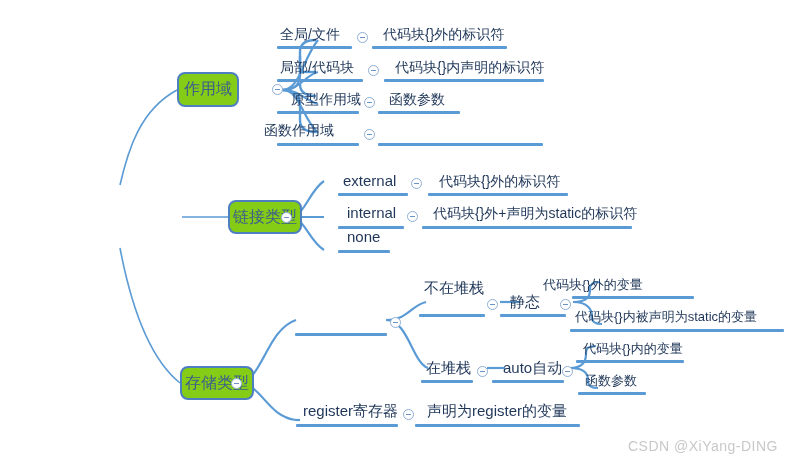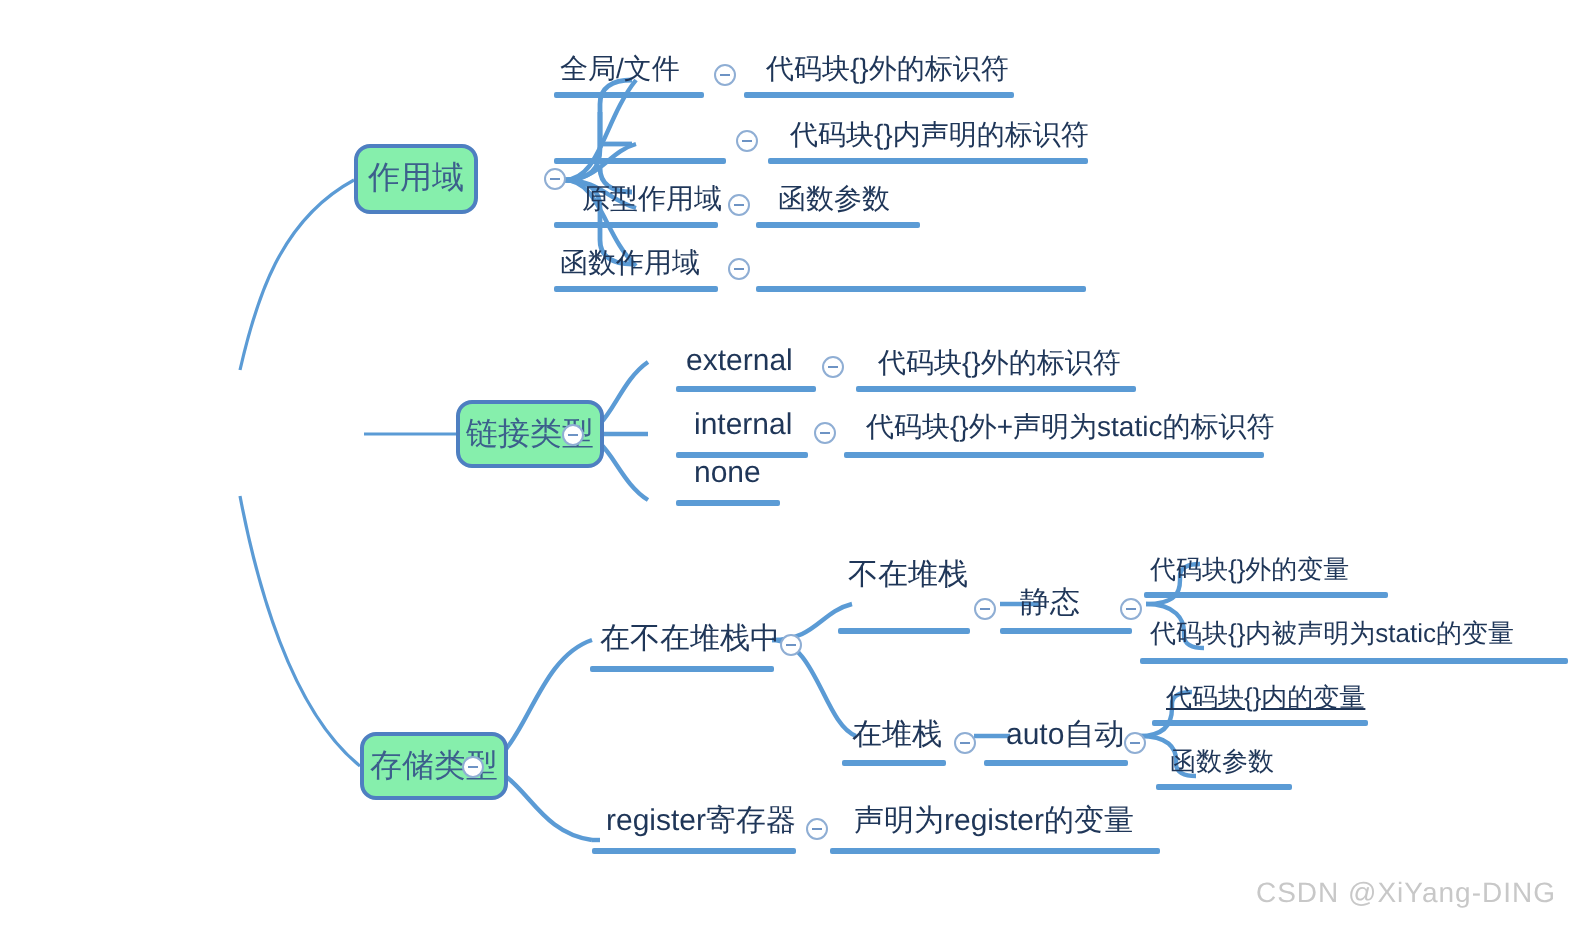--- a/index.html
+++ b/index.html
@@ -12,21 +12,21 @@
   }
   #mindmap{position:absolute;inset:0;width:792px;height:466px;}
   svg.links{position:absolute;left:0;top:0;width:792px;height:466px;pointer-events:none;}
 
   
   .box{
     position:absolute;
     box-sizing:border-box;
     display:flex;align-items:center;justify-content:center;
     border-radius:9px;
-    background:#86efac;
+    background:#84cc16;
     border:2px solid #4e7fc1;
     color:#36537a;
     white-space:nowrap;
   }
   .box.root{
     border-radius:12px;
     border:3px solid #4a7ebb;
     font-size:27px;font-weight:bold;
     color:#2f4f7c;
     letter-spacing:1px;
@@ -168,78 +168,78 @@
     <span>存储类型</span>
   </div>
   <div class="cicon" style="left:231px;top:378px;"></div>
 
   <div class="tnode" style="left:277px;top:25px;">全局/文件</div>
   <div class="uline" style="left:277px;top:46px;width:75px;"></div>
   <div class="cicon" style="left:357px;top:32px;"></div>
   <div class="tnode" style="left:380px;top:25px;">代码块{}外的标识符</div>
   <div class="uline" style="left:372px;top:46px;width:135px;"></div>
 
+  <div class="tnode" style="left:277px;top:58px;">局部/代码块</div>
   <div class="uline" style="left:277px;top:79px;width:86px;"></div>
   <div class="cicon" style="left:368px;top:65px;"></div>
   <div class="tnode" style="left:392px;top:58px;">代码块{}内声明的标识符</div>
   <div class="uline" style="left:384px;top:79px;width:160px;"></div>
 
   <div class="tnode" style="left:288px;top:90px;">原型作用域</div>
   <div class="uline" style="left:277px;top:111px;width:82px;"></div>
   <div class="cicon" style="left:364px;top:97px;"></div>
   <div class="tnode" style="left:386px;top:90px;">函数参数</div>
   <div class="uline" style="left:378px;top:111px;width:82px;"></div>
 
-  <div class="tnode" style="left:277px;top:122px;">函数作用域</div>
+  <div class="tnode" style="left:261px;top:122px;font-family:Liberation Mono, monospace;">函数作用域</div>
   <div class="uline" style="left:277px;top:143px;width:82px;"></div>
   <div class="cicon" style="left:364px;top:129px;"></div>
   <div class="uline" style="left:378px;top:143px;width:165px;"></div>
 
   <div class="tnode lg" style="left:340px;top:172px;">external</div>
   <div class="uline" style="left:338px;top:193px;width:70px;"></div>
   <div class="cicon" style="left:411px;top:178px;"></div>
   <div class="tnode" style="left:436px;top:172px;">代码块{}外的标识符</div>
   <div class="uline" style="left:428px;top:193px;width:140px;"></div>
 
   <div class="tnode lg" style="left:344px;top:204px;">internal</div>
   <div class="uline" style="left:338px;top:226px;width:66px;"></div>
   <div class="cicon" style="left:407px;top:211px;"></div>
   <div class="tnode" style="left:430px;top:204px;">代码块{}外+声明为static的标识符</div>
   <div class="uline" style="left:422px;top:226px;width:210px;"></div>
 
   <div class="tnode lg" style="left:344px;top:228px;">none</div>
   <div class="uline" style="left:338px;top:250px;width:52px;"></div>
 
-  <div class="tnode lg" style="left:297px;top:311px;">在不在堆栈中</div>
   <div class="uline" style="left:295px;top:333px;width:92px;"></div>
   <div class="cicon" style="left:390px;top:317px;"></div>
 
   <div class="tnode lg" style="left:421px;top:279px;">不在堆栈</div>
   <div class="uline" style="left:419px;top:314px;width:66px;"></div>
   <div class="cicon" style="left:487px;top:299px;"></div>
 
   <div class="tnode lg" style="left:507px;top:293px;">静态</div>
   <div class="uline" style="left:500px;top:314px;width:66px;"></div>
   <div class="cicon" style="left:560px;top:299px;"></div>
 
-  <div class="tnode sm" style="left:572px;top:276px;text-align:right;">代码块{}外的变量</div>
+  <div class="tnode sm" style="left:540px;top:276px;text-align:right;">代码块{}外的变量</div>
   <div class="uline" style="left:572px;top:296px;width:122px;"></div>
 
   <div class="tnode sm" style="left:572px;top:308px;">代码块{}内被声明为static的变量</div>
   <div class="uline" style="left:570px;top:329px;width:214px;"></div>
 
   <div class="tnode lg" style="left:423px;top:359px;">在堆栈</div>
   <div class="uline" style="left:421px;top:380px;width:52px;"></div>
   <div class="cicon" style="left:477px;top:366px;"></div>
 
   <div class="tnode lg" style="left:500px;top:359px;">auto自动</div>
   <div class="uline" style="left:492px;top:380px;width:72px;"></div>
   <div class="cicon" style="left:562px;top:366px;"></div>
 
-  <div class="tnode sm" style="left:580px;top:340px;text-decoration:underline;">代码块{}内的变量</div>
+  <div class="tnode sm" style="left:580px;top:340px;">代码块{}内的变量</div>
   <div class="uline" style="left:576px;top:360px;width:108px;"></div>
 
   <div class="tnode sm" style="left:582px;top:372px;">函数参数</div>
   <div class="uline" style="left:578px;top:392px;width:68px;"></div>
 
   <div class="tnode lg" style="left:300px;top:402px;">register寄存器</div>
   <div class="uline" style="left:296px;top:424px;width:102px;"></div>
   <div class="cicon" style="left:403px;top:409px;"></div>
   <div class="tnode lg" style="left:424px;top:402px;">声明为register的变量</div>
   <div class="uline" style="left:415px;top:424px;width:165px;"></div>

